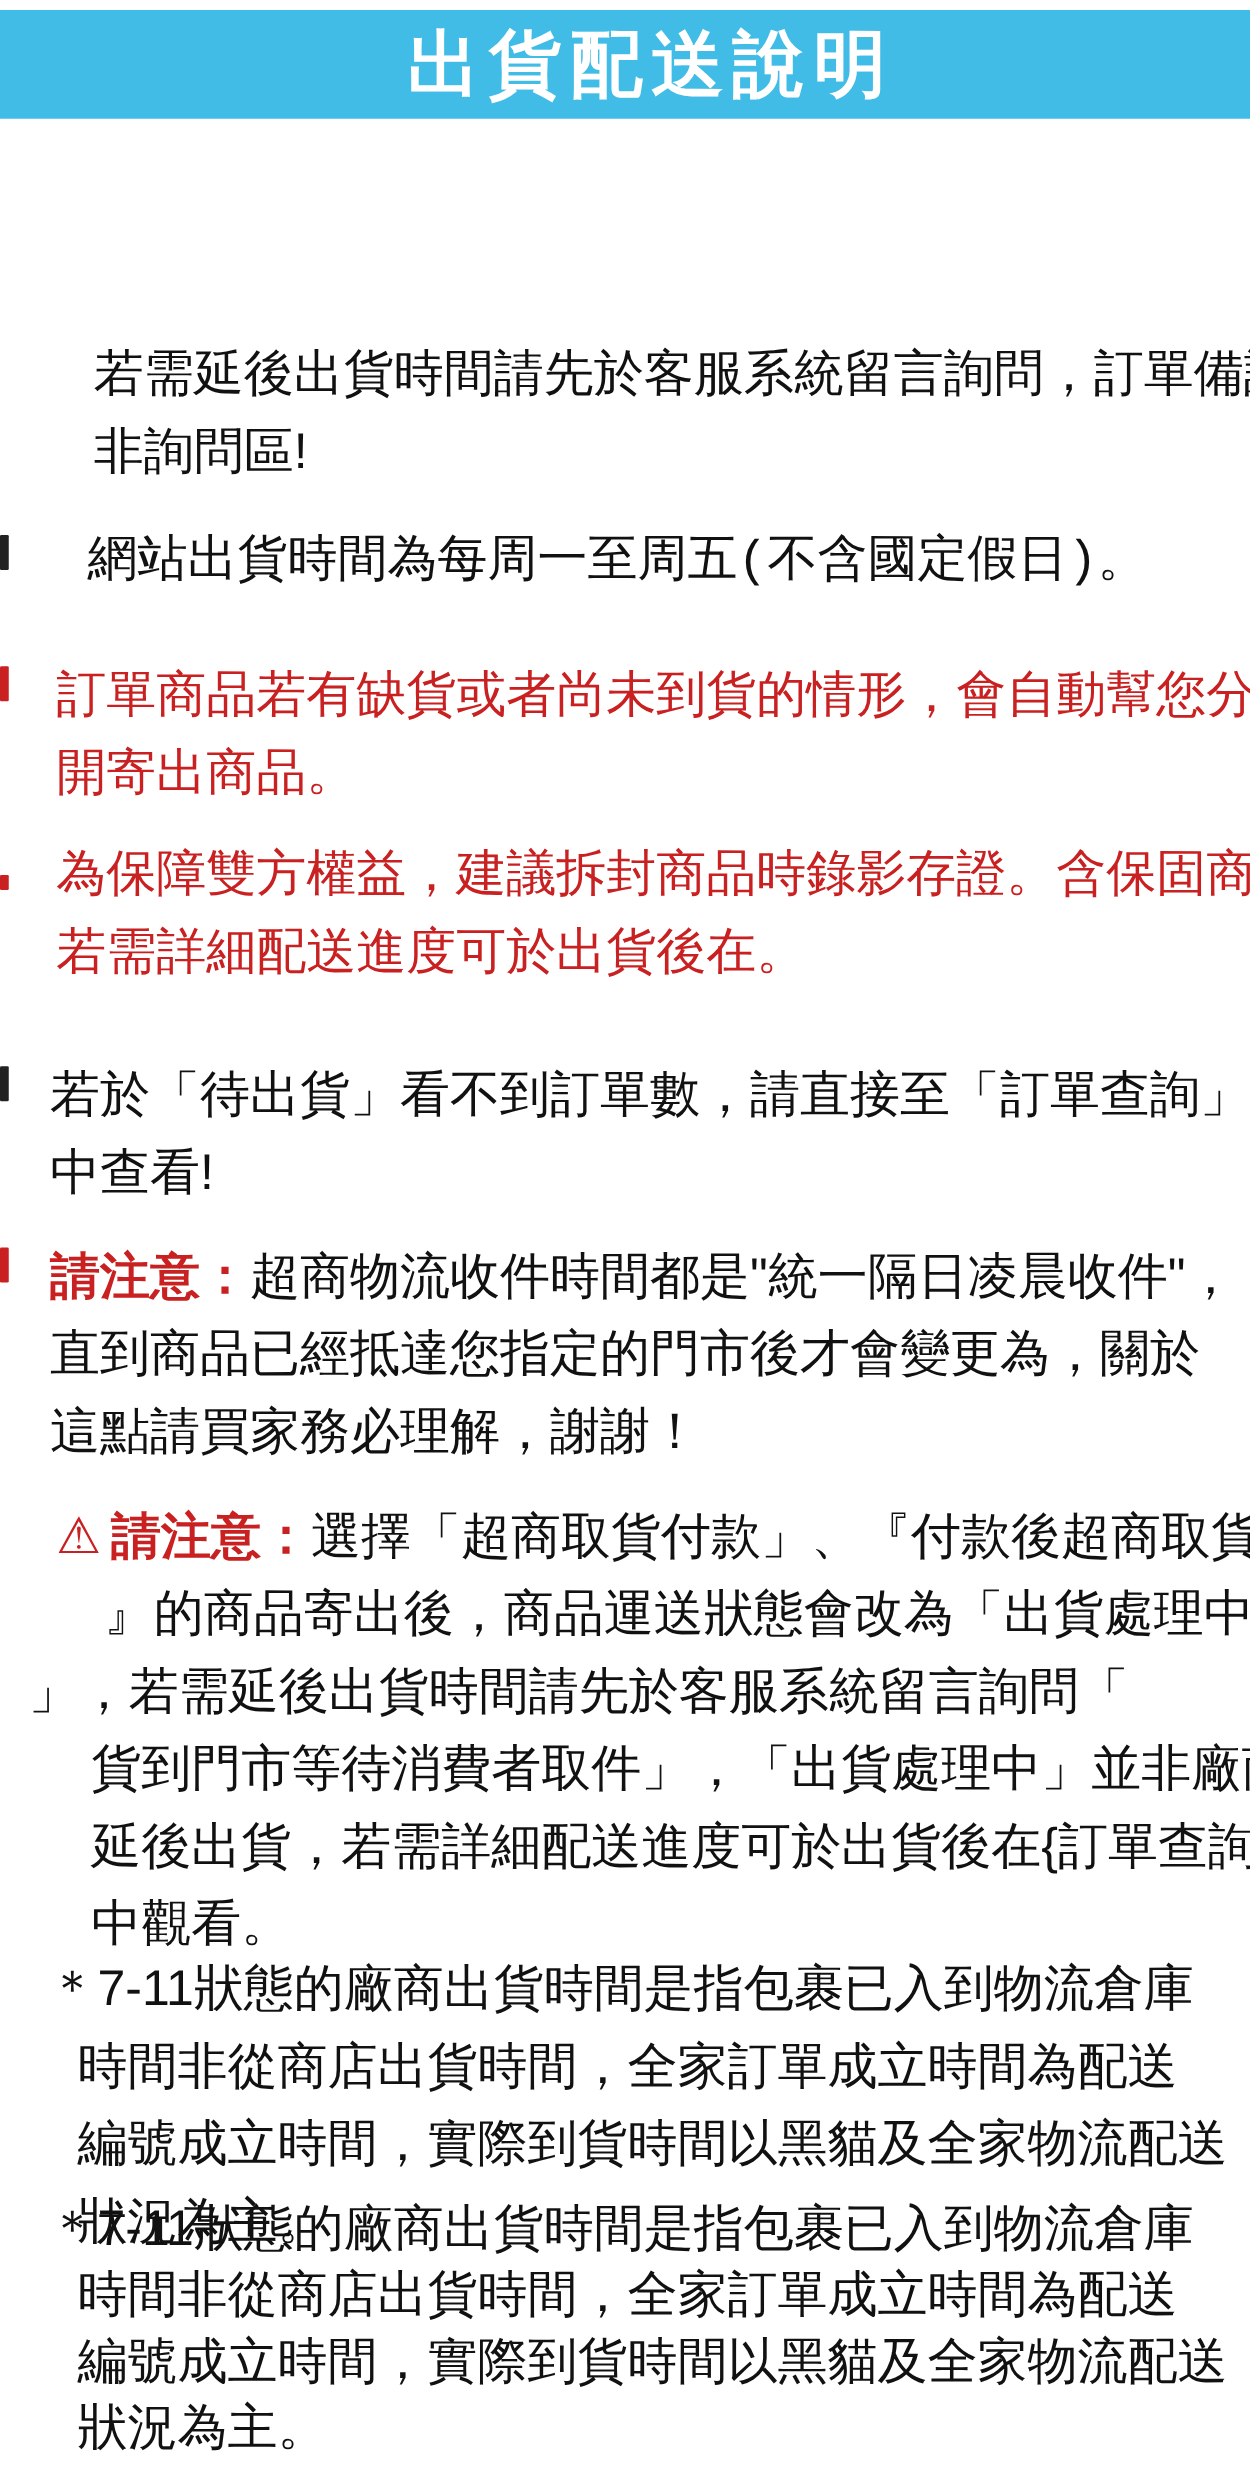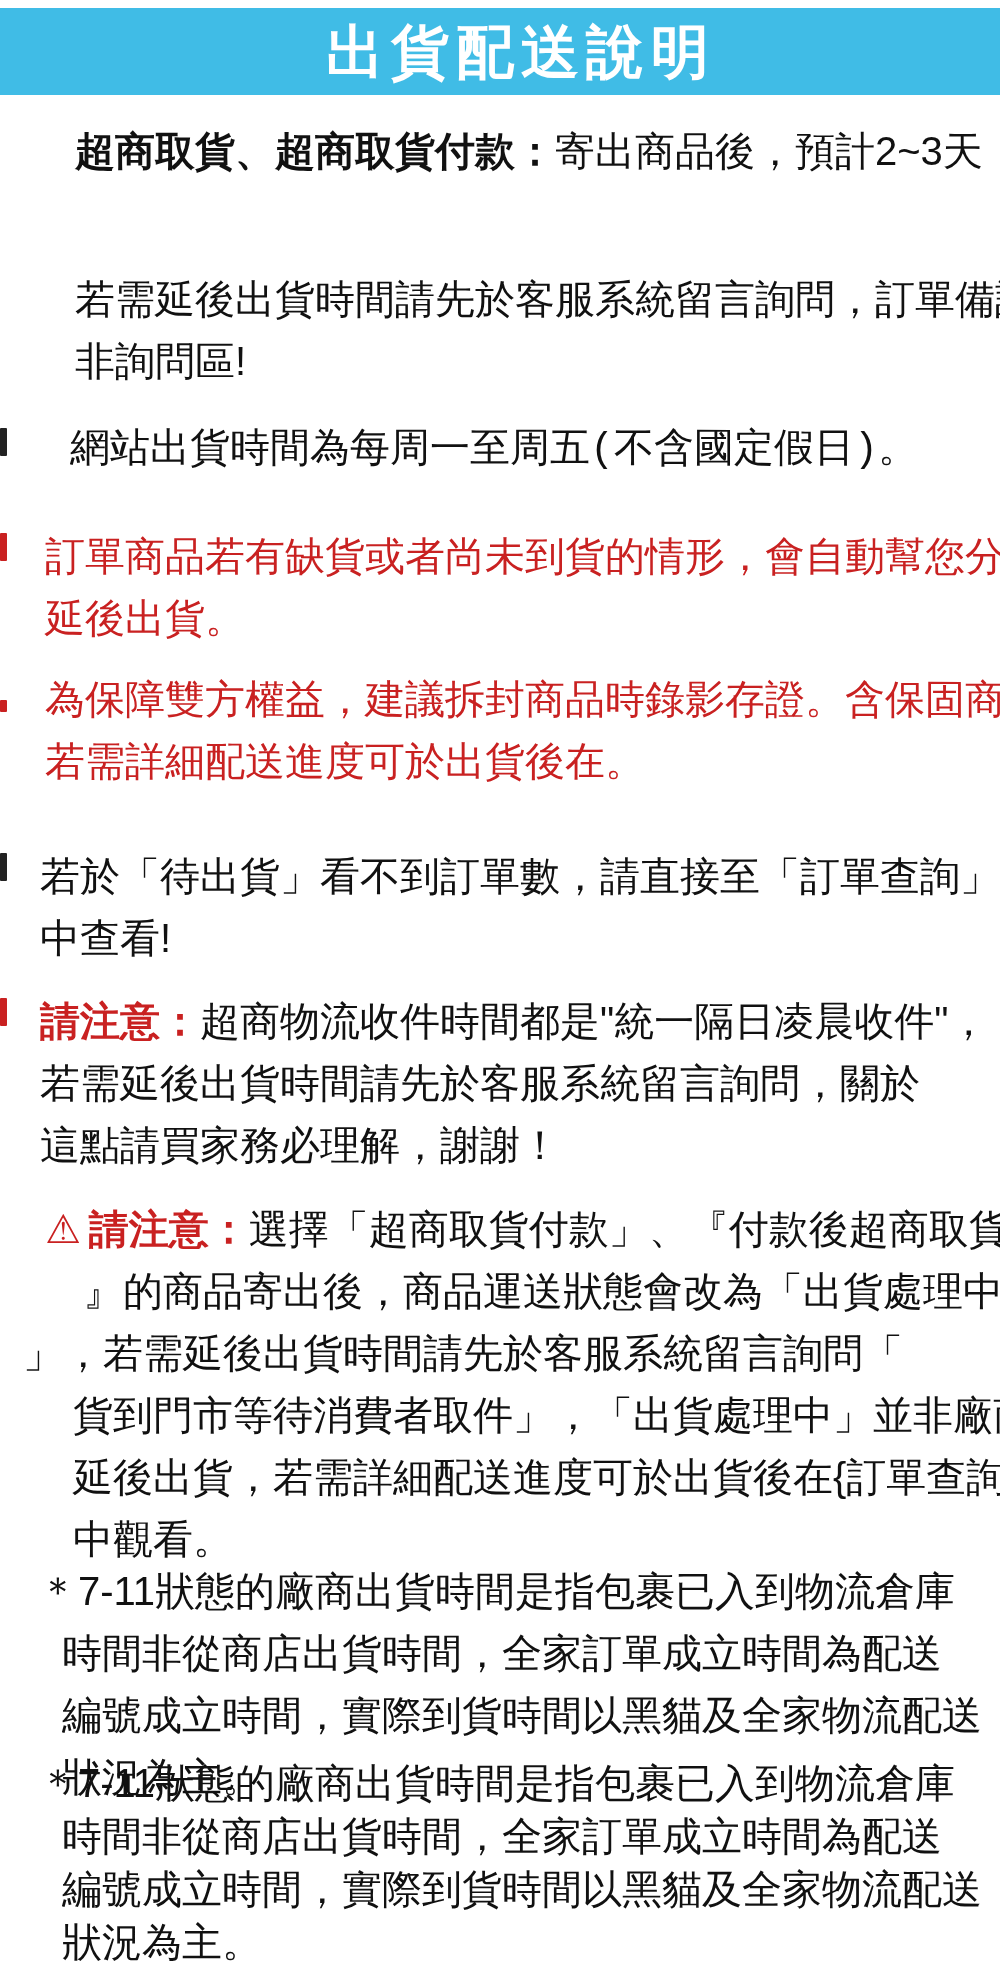--- a/index.html
+++ b/index.html
@@ -37,44 +37,43 @@
 </style>
 </head>
 <body>
 
 <div class="banner">
   <h1>出貨配送說明</h1>
 </div>
 
 <div id="content">
     <div class="para" style="top: 120px; left: 75px; line-height: 62px;">
-      <div class="line"><span class="run bold">超商取貨、超商取貨付款：</span><span class="run normal">寄出商品後，預計2~3天</span></div>
     </div>
     <div class="para" style="top: 268px; left: 75px; line-height: 62px;">
       <div class="line"><span class="run normal">若需延後出貨時間請先於客服系統留言詢問，訂單備註</span></div>
       <div class="line"><span class="run normal">非詢問區!</span></div>
     </div>
     <div class="para" style="top: 420px; left: 70px; line-height: 62px; font-family: Liberation Mono, monospace;">
       <div class="line"><span class="run normal">網站出貨時間為每周一至周五(不含國定假日)。</span></div>
     </div>
     <div class="para" style="top: 525px; left: 45px; line-height: 62px;">
       <div class="line"><span class="run red">訂單商品若有缺貨或者尚未到貨的情形，會自動幫您分</span></div>
-      <div class="line"><span class="run red">延後出貨。</span></div>
+      <div class="line"><span class="run red">開寄出商品。</span></div>
     </div>
     <div class="para" style="top: 668px; left: 45px; line-height: 62px;">
       <div class="line"><span class="run red">為保障雙方權益，建議拆封商品時錄影存證。含保固商</span></div>
       <div class="line"><span class="run red">若需詳細配送進度可於出貨後在。</span></div>
     </div>
     <div class="para" style="top: 845px; left: 40px; line-height: 62px;">
       <div class="line"><span class="run normal">若於「待出貨」看不到訂單數，請直接至「訂單查詢」</span></div>
       <div class="line"><span class="run normal">中查看!</span></div>
     </div>
     <div class="para" style="top: 990px; left: 40px; line-height: 62px;">
       <div class="line"><span class="run red-bold">請注意：</span><span class="run normal">超商物流收件時間都是"統一隔日凌晨收件"，</span></div>
-      <div class="line"><span class="run normal">若需延後出貨時間請先於客服系統留言詢問，關於</span></div>
+      <div class="line"><span class="run normal">直到商品已經抵達您指定的門市後才會變更為，關於</span></div>
       <div class="line"><span class="run normal">這點請買家務必理解，謝謝！</span></div>
     </div>
     <div class="para" style="top: 1198px; left: 45px; line-height: 62px;">
       <div class="line"><span class="run warn">⚠</span><span class="run red-bold">請注意：</span><span class="run normal">選擇「超商取貨付款」、『付款後超商取貨</span></div>
       <div class="line" style="margin-left: 38px;"><span class="run normal">』的商品寄出後，商品運送狀態會改為「出貨處理中</span></div>
       <div class="line" style="margin-left: -22px;"><span class="run normal">」，若需延後出貨時間請先於客服系統留言詢問「</span></div>
       <div class="line" style="margin-left: 28px;"><span class="run normal">貨到門市等待消費者取件」，「出貨處理中」並非廠商</span></div>
       <div class="line" style="margin-left: 28px;"><span class="run normal">延後出貨，若需詳細配送進度可於出貨後在{訂單查詢}</span></div>
       <div class="line" style="margin-left: 28px;"><span class="run normal">中觀看。</span></div>
     </div>

